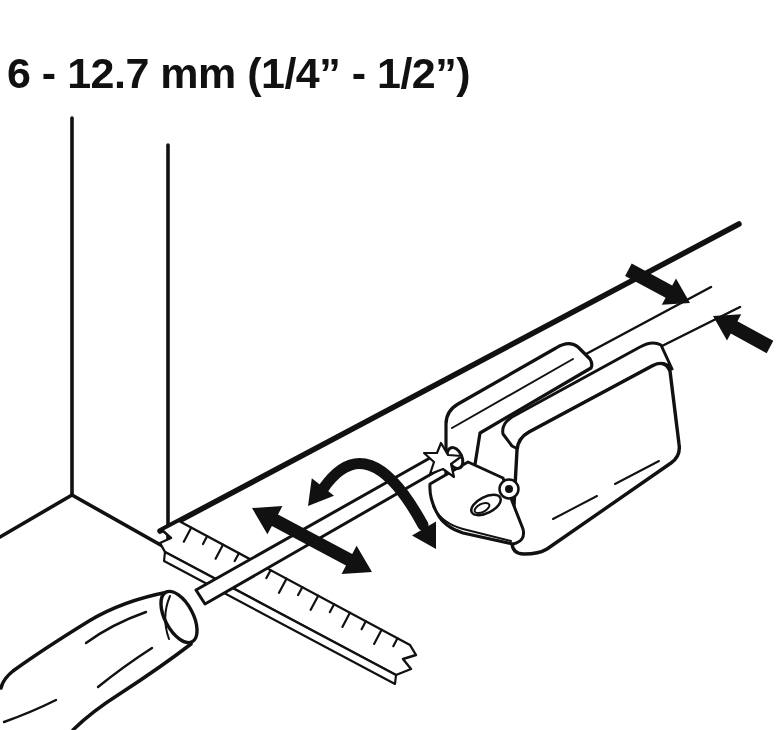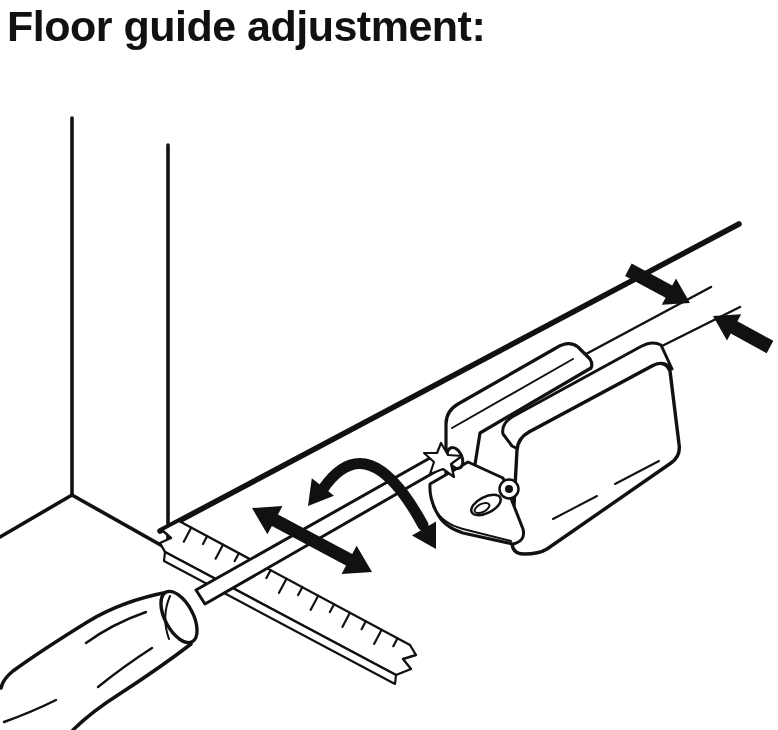--- a/index.html
+++ b/index.html
@@ -18,21 +18,21 @@
   .ln  { stroke:var(--line); fill:none; stroke-linecap:round; stroke-linejoin:round; }
   .fw  { stroke:var(--line); fill:#ffffff; stroke-linejoin:round; stroke-linecap:round; }
   .solid { fill:var(--line); stroke:none; }
   .noln { fill:#ffffff; stroke:none; }
 </style>
 </head>
 <body>
 
 <div class="canvas">
 
-  <div class="title">Floor guide adjustment:</div>
+  <div class="title" style="top:50px;">6 - 12.7 mm (1/4” - 1/2”)</div>
 
   <svg width="778" height="730" viewBox="0 0 778 730">
 
     <g>
       <path class="ln" stroke-width="3.6" d="M 72 118 L 72 495"></path>
       <path class="ln" stroke-width="3.6" d="M 168 145 L 168 541"></path>
       <path class="ln" stroke-width="3.6" d="M 72 495 L 0 537"></path>
       <path class="ln" stroke-width="3.6" d="M 72 495 L 228 583"></path>
     </g>
 

